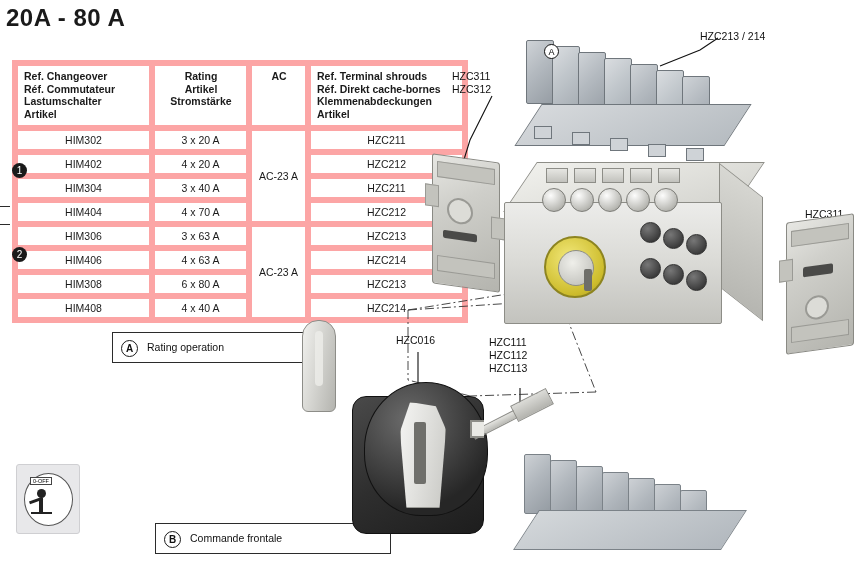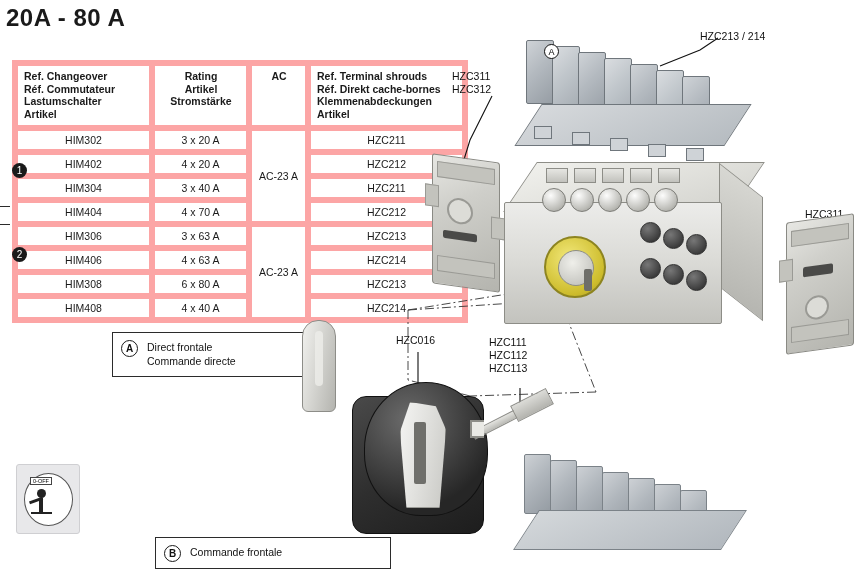--- a/index.html
+++ b/index.html
@@ -200,22 +200,21 @@
 </div>
 <div class="abs" style="left:12px;top:247px;">
   <div class="bullet">2</div>
 </div>
 
 <div class="abs" style="left:0;top:224px;width:10px;height:1px;background:#2b2b2b;"></div>
 <div class="abs" style="left:0;top:206px;width:10px;height:1px;background:#2b2b2b;"></div>
 
 <div class="legend abs" id="legend-a">
   <div class="circ">A</div>
-  <div>Direct frontale</div>
-  <div>Commande directe</div>
+  <div>Rating operation</div>
 </div>
 
 <div class="legend abs" id="legend-b">
   <div class="circ">B</div>
   <div>Commande frontale</div>
 
 </div>
 
 <div class="abs" id="picto">
   <div class="inner"></div>

